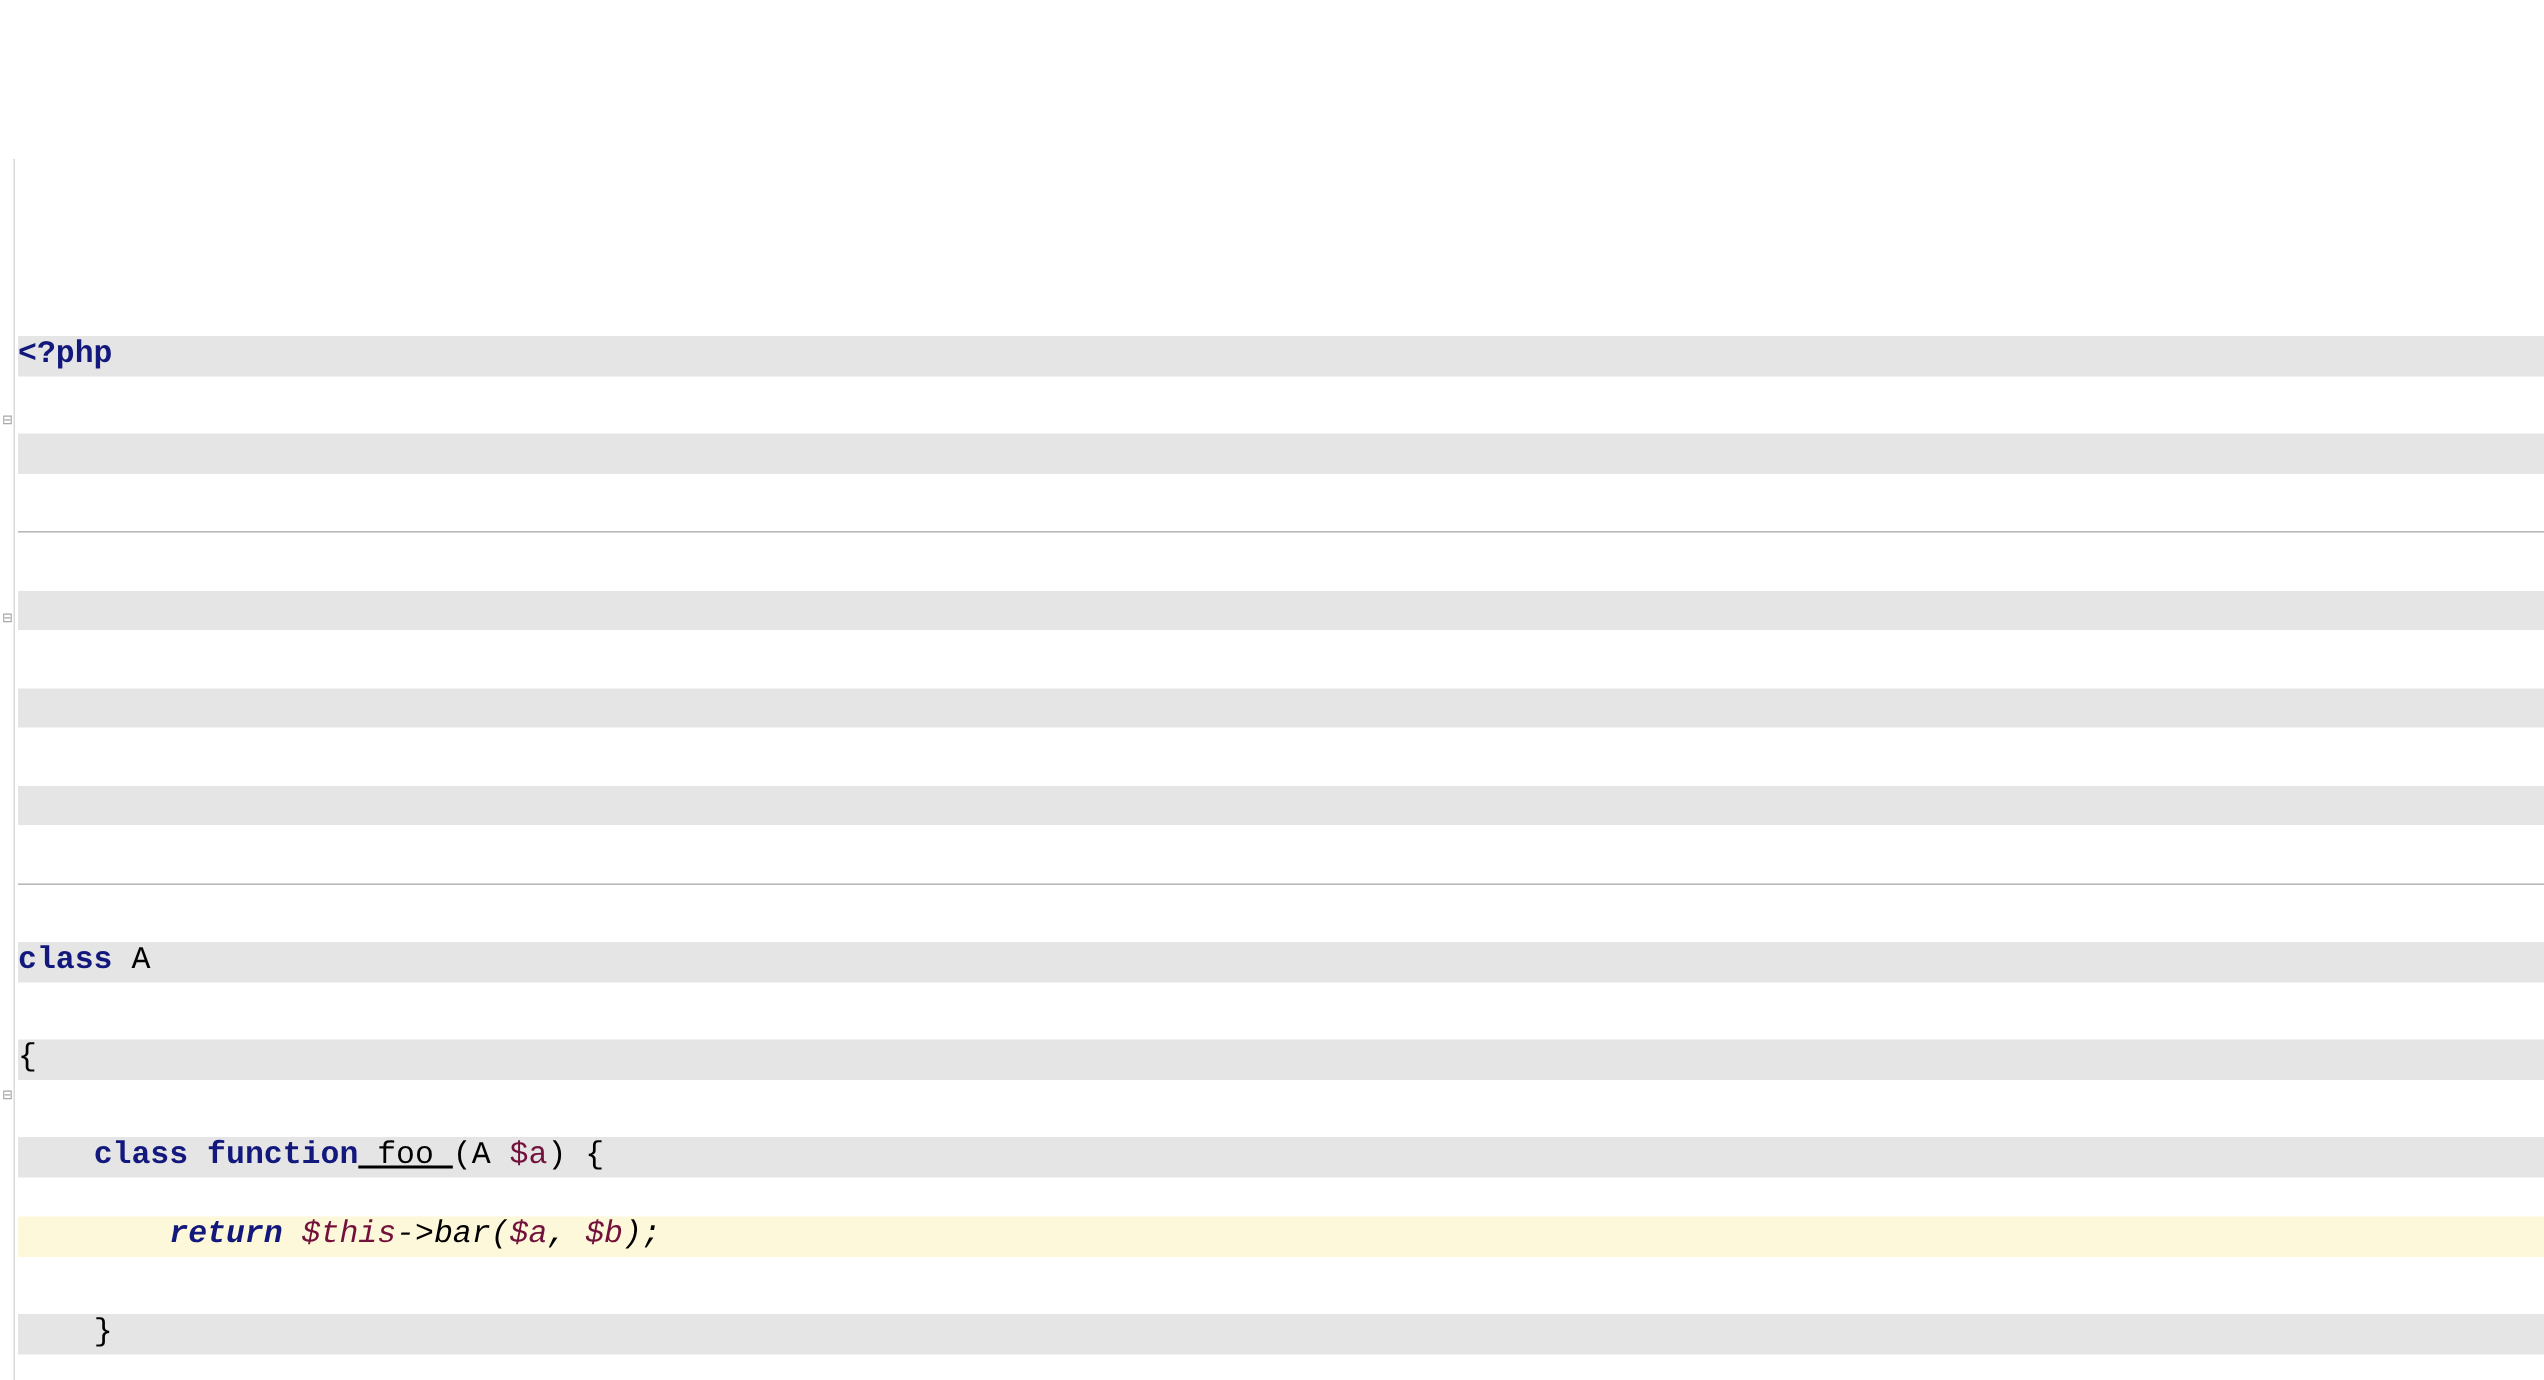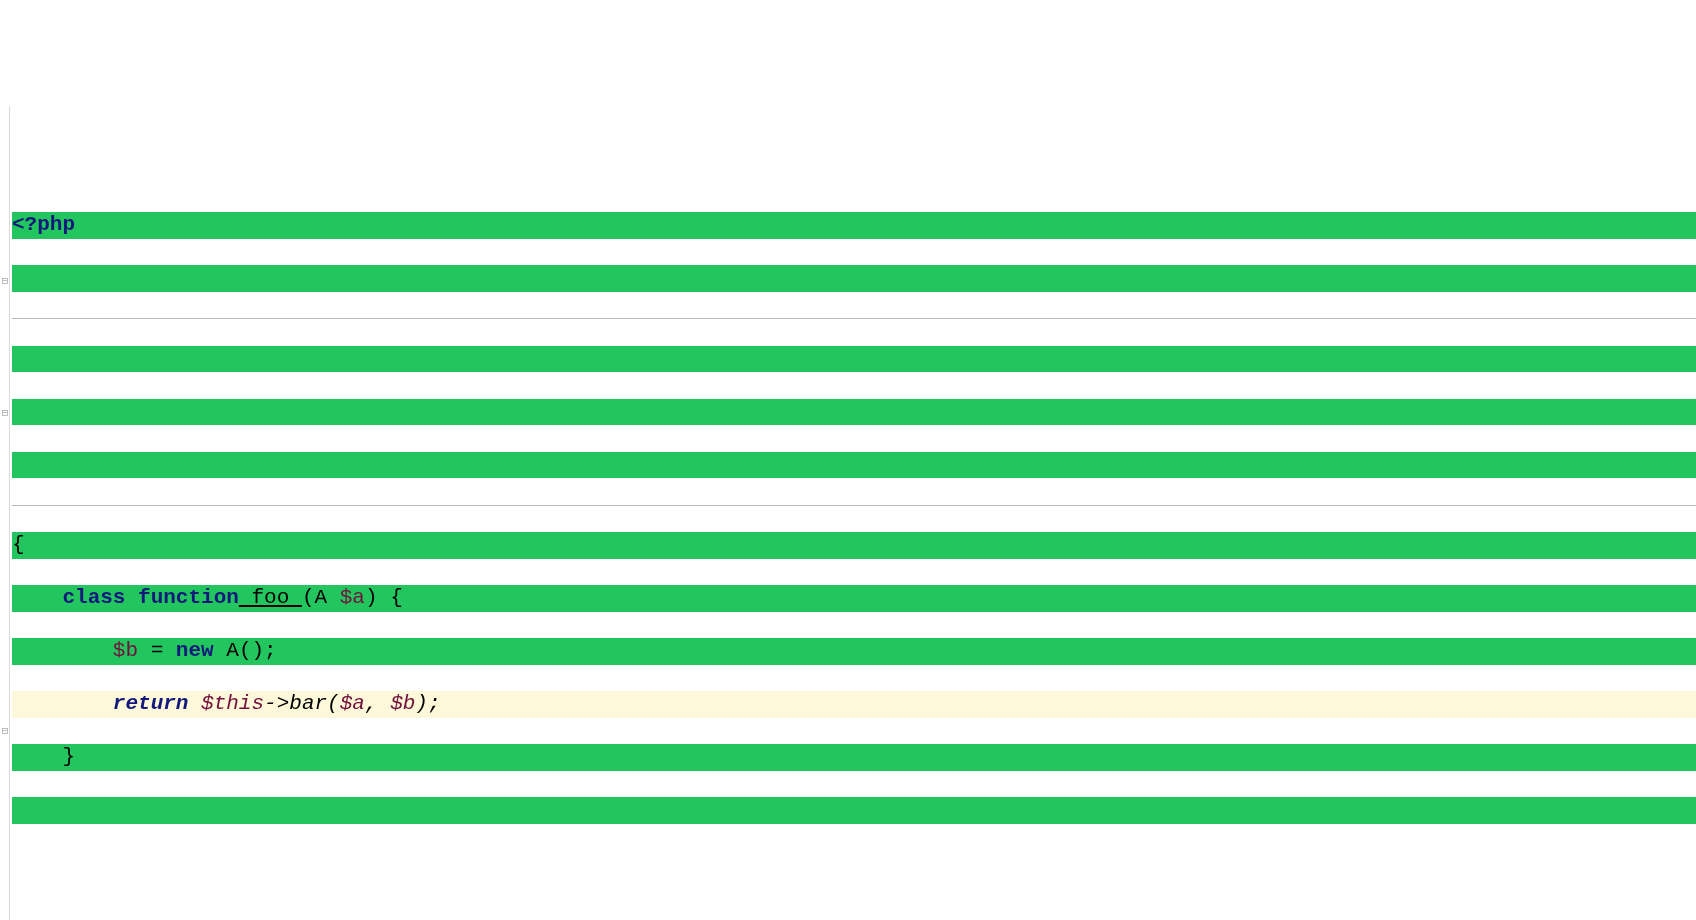--- a/index.html
+++ b/index.html
@@ -35,21 +35,22 @@
       line-height: 14px;
       text-align: center;
     }
     .code-area {
       padding-left: 12px;
     }
     .line {
       height: 26.5px;
     }
     .bg-light {
-      background: #22c55e;
+      background: #e5e5e5;
+      margin-top: 12px;
     }
     .bg-highlight {
       background: #fdf8d9;
       font-style: italic;
     }
     .hr-line {
       border-top: 1px solid #b8b8b8;
       margin-left: 0;
       margin-right: 0;
     }
@@ -71,23 +72,23 @@
     <div class="fold-marker" style="top:618px;">⊟</div>
   </div>
   <div class="code-area">
 <div class="line bg-light"><span class="kw">&lt;?php</span></div>
 <div class="line bg-light"></div>
 <div class="hr-line bg-light"></div>
 <div class="line bg-light"></div>
 <div class="line bg-light"></div>
 <div class="line bg-light"></div>
 <div class="hr-line bg-light"></div>
+<div class="line bg-light"><span class="kw">class</span><span class="plain"> A</span></div>
 <div class="line bg-light"><span class="plain">{</span></div>
 <div class="line bg-light"><span>    </span><span class="kw">class</span><span> </span><span class="kw">function</span><span class="func"> foo </span><span class="plain">(A </span><span class="var">$a</span><span class="plain">) {</span></div>
-<div class="line bg-light"><span>        </span><span class="var">$b</span><span class="plain"> = </span><span class="kw">new</span><span class="plain"> A();</span></div>
 <div class="line bg-highlight"><span>        </span><span class="kw">return</span><span> </span><span class="varthis">$this</span><span class="plain">-&gt;bar(</span><span class="var">$a</span><span class="plain">, </span><span class="var">$b</span><span class="plain">);</span></div>
 <div class="line bg-light"><span>    </span><span class="plain">}</span></div>
 <div class="line bg-light"></div>
 
 
 
 
 
 
 

